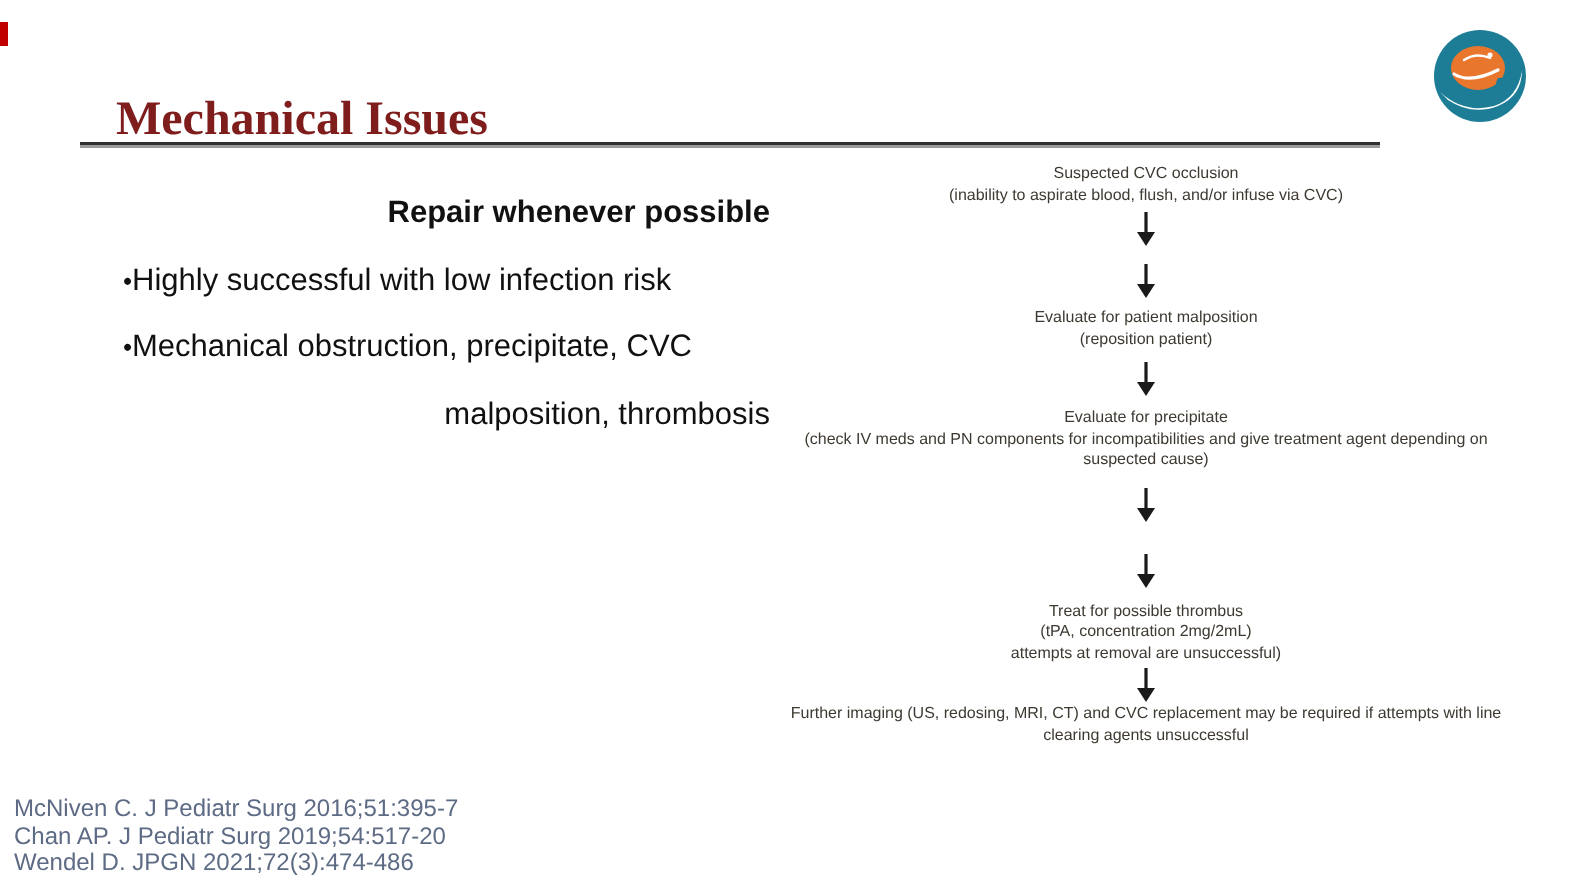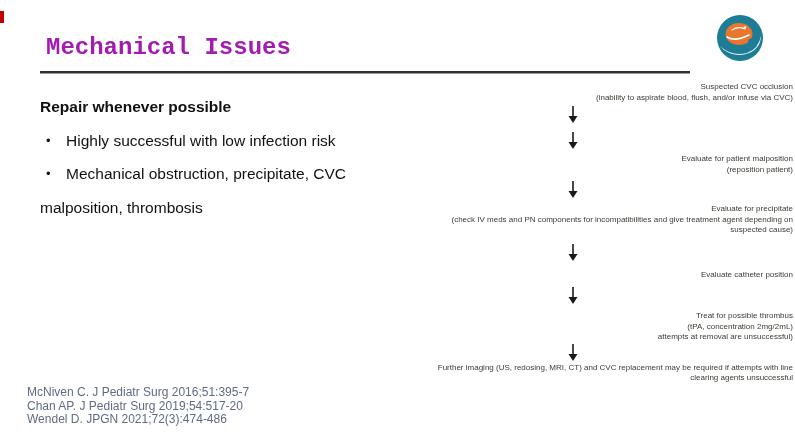--- a/index.html
+++ b/index.html
@@ -2,47 +2,47 @@
 <html><head>
 <meta charset="utf-8">
 <style>
   html,body{margin:0;padding:0;background:#e8e8e8;}
   .slide{
     position:relative;width:795px;height:448px;background:#ffffff;
     overflow:hidden;font-family:"Liberation Sans",sans-serif;
   }
   .red-mark{position:absolute;left:0;top:11px;width:4px;height:12px;background:#C00000;}
   .title{
-    position:absolute;left:42px;top:28px;margin:4px;
-    font-family:Liberation Mono, monospace;
-    font-weight:bold;font-size:24px;line-height:32px;color:#a21caf;
+    position:absolute;left:42px;top:28px;margin:16px;
+    font-family:Liberation Serif, serif;
+    font-weight:bold;font-size:24px;line-height:32px;color:#7f1d1d;
   }
   .title-underline{
     position:absolute;left:40px;top:71px;width:650px;height:3px;
     background:linear-gradient(to bottom,#303030 0 55%,#9a9a9a 55% 100%);
   }
   .logo{position:absolute;left:716px;top:14px;width:48px;height:48px;}
   .left-panel{
     position:absolute;left:40px;top:90px;width:345px;
-    font-size:15.5px;color:#111111;
+    font-size:15.5px;color:#111111;text-align:right;
   }
   .content-line{line-height:33.5px;white-space:nowrap;}
   .content-line.heading{font-weight:bold;}
   .content-line.bullet{display:flex;padding-left:6px;}
   .content-line.bullet .bchar{width:20px;flex:0 0 20px;font-size:13px;}
   .flowchart{
     position:absolute;left:353px;top:82px;width:440px;
-    text-align:right;font-size:8px;line-height:10.5px;
+    text-align:center;font-size:8px;line-height:10.5px;
     color:#3E3A32;letter-spacing:0px;
   }
   .flow-line{white-space:nowrap;height:10.5px;}
   .flow-arrow{display:flex;align-items:center;justify-content:center;}
   .citations{
-    position:absolute;left:7px;top:386px;
-    font-size:12px;line-height:13.5px;color:#5E6B85;white-space:nowrap;margin-left:20px;
+    position:absolute;left:7px;top:398px;
+    font-size:12px;line-height:13.5px;color:#5E6B85;white-space:nowrap;
   }
 </style>
 </head>
 <body>
 
 <div class="slide">
 
   <div class="red-mark"></div>
 
   <h1 class="title">Mechanical Issues</h1>
@@ -103,21 +103,20 @@
         <div class="flow-line">(check IV meds and PN components for incompatibilities and give treatment agent depending on</div>
         <div class="flow-line">suspected cause)</div>
       </div>
       <div class="flow-arrow" style="height: 34px;">
         <svg width="12" height="17" viewBox="0 0 12 17">
           <line x1="6" y1="0" x2="6" y2="10.5" stroke="#1a1a1a" stroke-width="1.6"></line>
           <polygon points="1.5,10 10.5,10 6,17" fill="#1a1a1a"></polygon>
         </svg>
       </div>
       <div class="flow-block">
-        <div class="flow-line">Evaluate catheter position</div>
       </div>
       <div class="flow-arrow" style="height: 31px;">
         <svg width="12" height="17" viewBox="0 0 12 17">
           <line x1="6" y1="0" x2="6" y2="10.5" stroke="#1a1a1a" stroke-width="1.6"></line>
           <polygon points="1.5,10 10.5,10 6,17" fill="#1a1a1a"></polygon>
         </svg>
       </div>
       <div class="flow-block">
         <div class="flow-line">Treat for possible thrombus</div>
         <div class="flow-line">(tPA, concentration 2mg/2mL)</div>

